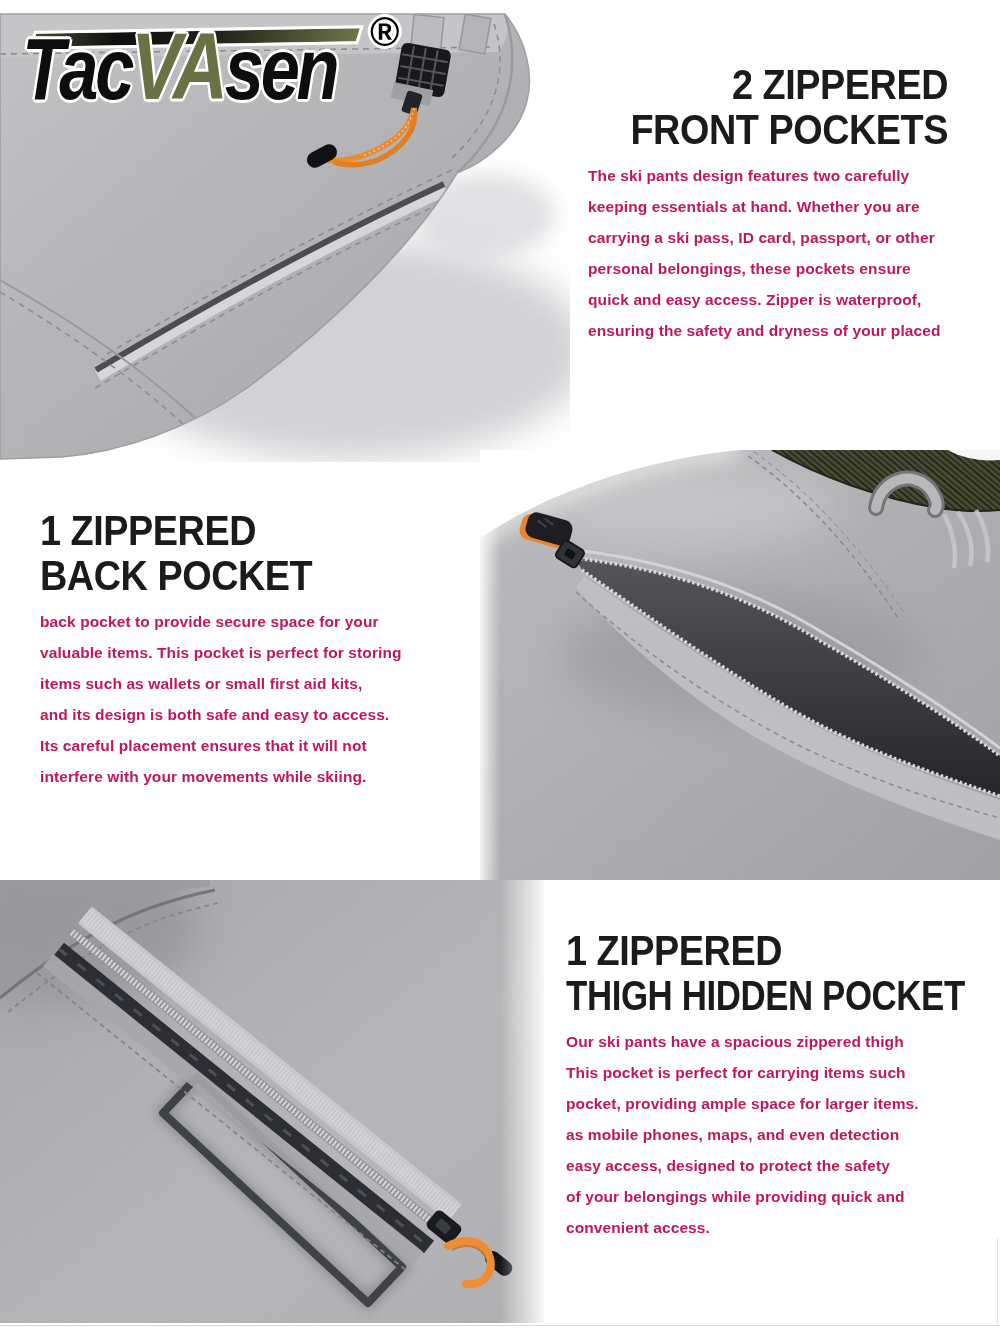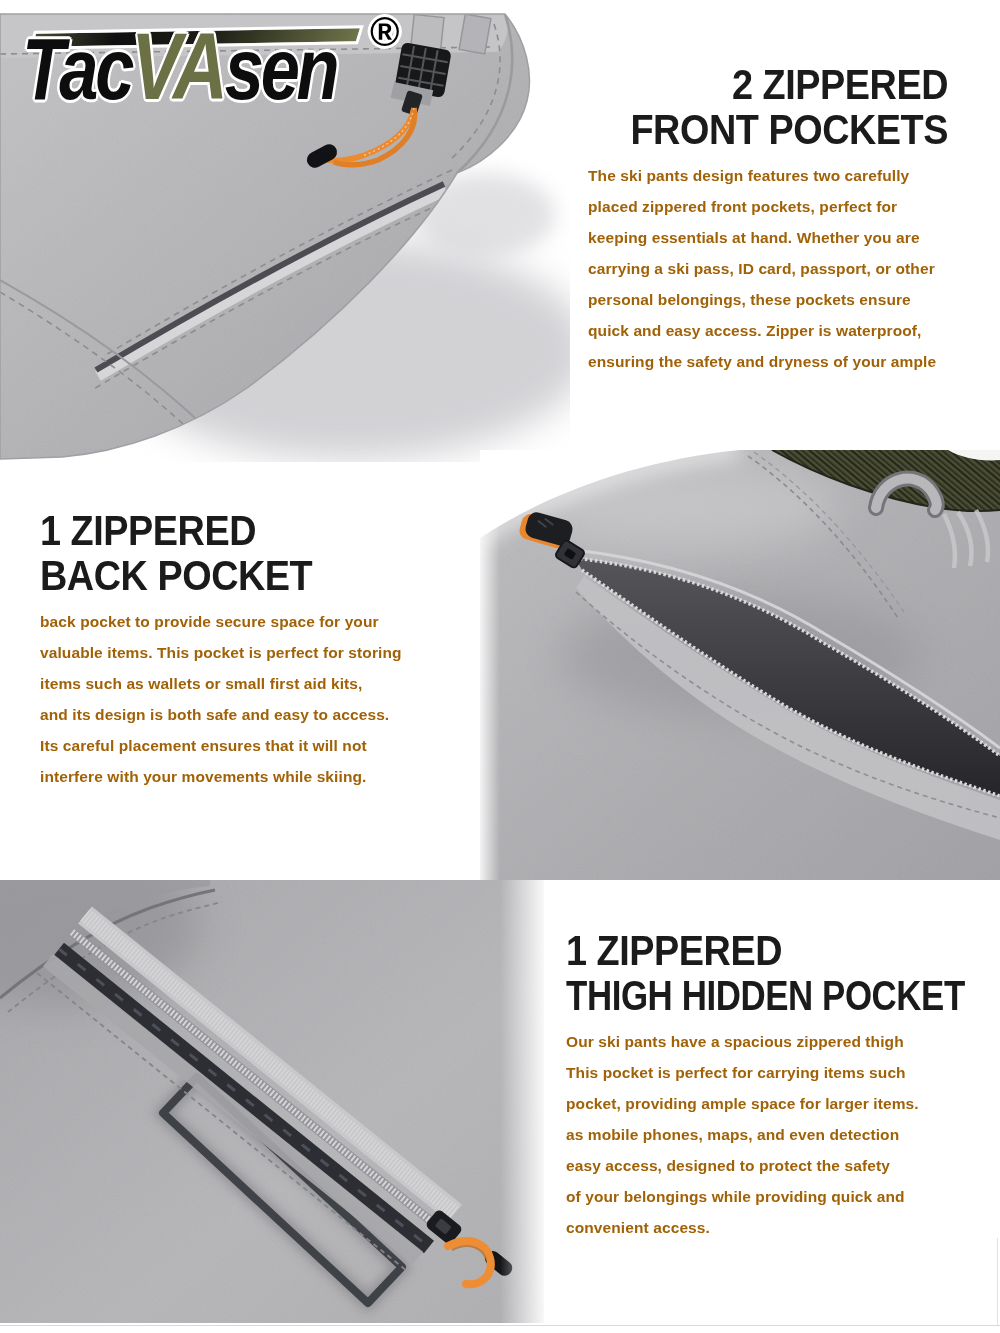--- a/index.html
+++ b/index.html
@@ -22,21 +22,21 @@
   
   .feature{position:absolute;z-index:4;}
   .f1{left:588px;top:62px;width:400px;text-align:right;}
   .f2{left:40px;top:508px;width:440px;}
   .f3{left:566px;top:928px;width:430px;}
   .h-line{font-size:42px;line-height:45px;font-weight:700;color:#1b1b1b;
           white-space:nowrap;letter-spacing:-0.5px;transform:scaleX(.9);
           transform-origin:0 50%;}
   .h-narrow{transform:scaleX(.83);}
   .body-text{margin-top:8px;}
-  .b-line{white-space:nowrap;font-size:15.5px;font-weight:700;color:#a16207;
+  .b-line{white-space:nowrap;font-size:15.5px;font-weight:700;color:#be185d;
           height:31px;display:flex;align-items:center;letter-spacing:0.1px;}
   
   .bottom-rule{position:absolute;left:0;top:1325px;width:1000px;height:1px;
                background:#d9d9db;}
   .edge-tick{position:absolute;left:997px;top:1238px;width:1px;height:87px;
              background:#e2e2e4;}
 </style>
 </head>
 <body>
 
@@ -227,26 +227,25 @@
     <rect x="500" width="48" height="453" fill="url(#fadeR)"></rect>
     <rect x="544" width="16" height="453" fill="#ffffff"></rect>
     <rect y="443" width="560" height="10" fill="#ffffff"></rect>
   </svg>
 
   <section class="feature f1">
     <div class="h-line">2 ZIPPERED</div>
     <div class="h-line">FRONT POCKETS</div>
     <div class="body-text">
       <div class="b-line">The ski pants design features two carefully</div>
-      <div class="b-line">placed zippered front pockets, perfect for</div>
       <div class="b-line">keeping essentials at hand. Whether you are</div>
       <div class="b-line">carrying a ski pass, ID card, passport, or other</div>
       <div class="b-line">personal belongings, these pockets ensure</div>
       <div class="b-line">quick and easy access. Zipper is waterproof,</div>
-      <div class="b-line">ensuring the safety and dryness of your ample</div>
+      <div class="b-line">ensuring the safety and dryness of your placed</div>
     </div>
   </section>
 
   <section class="feature f2">
     <div class="h-line">1 ZIPPERED</div>
     <div class="h-line">BACK POCKET</div>
     <div class="body-text">
       <div class="b-line">back pocket to provide secure space for your</div>
       <div class="b-line">valuable items. This pocket is perfect for storing</div>
       <div class="b-line">items such as wallets or small first aid kits,</div>

